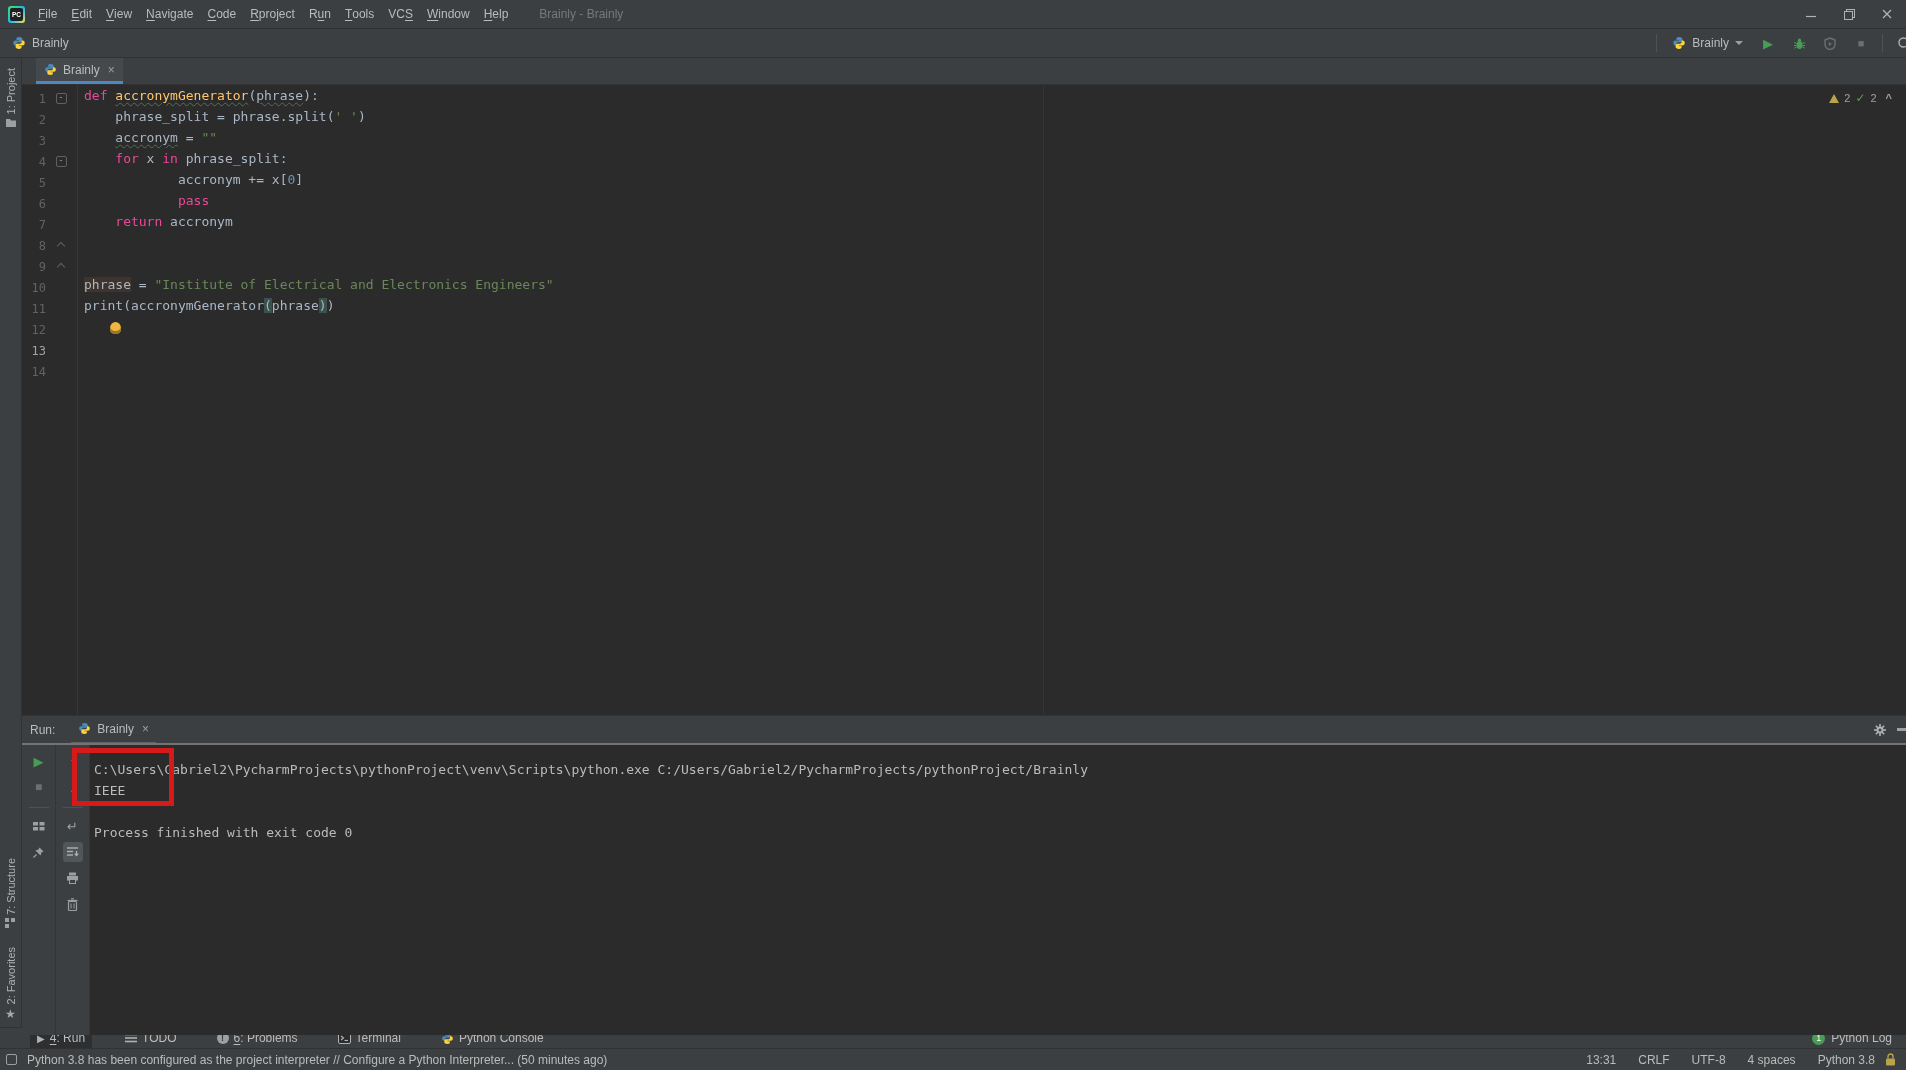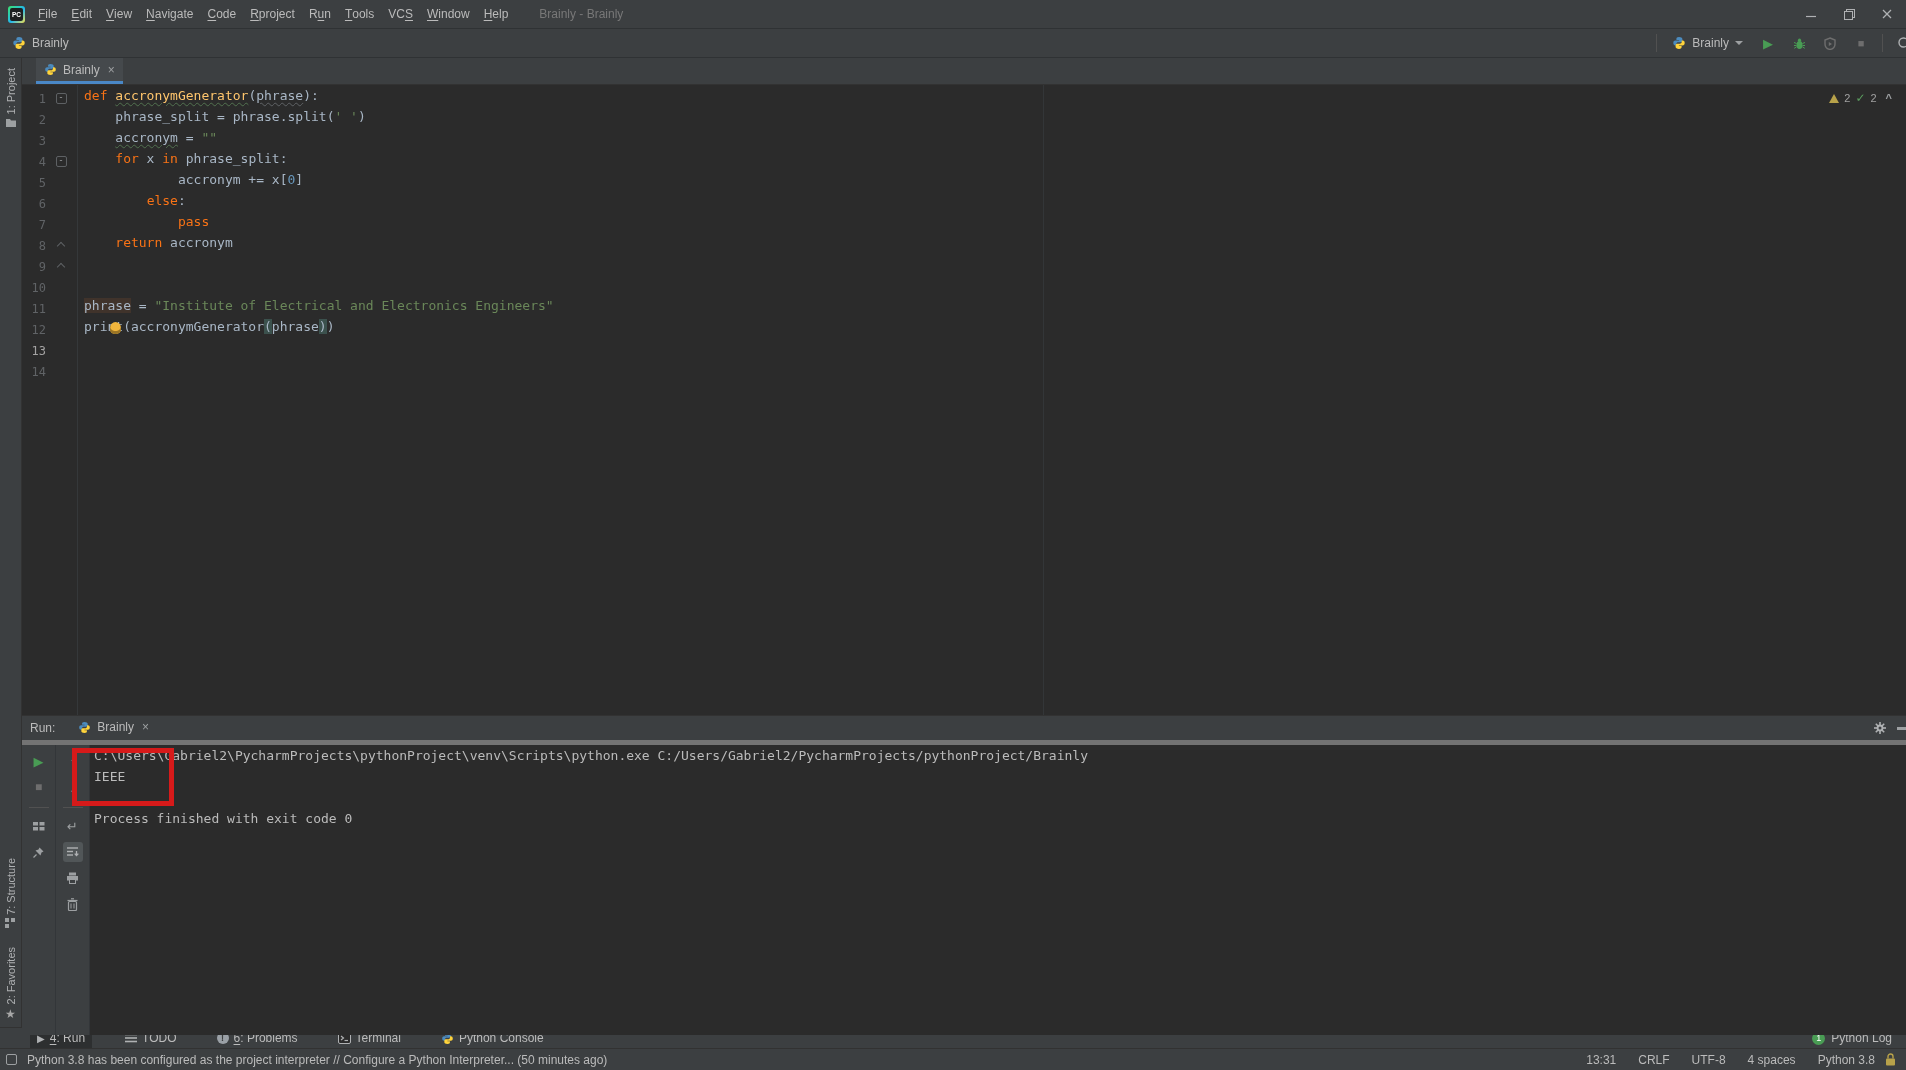--- a/index.html
+++ b/index.html
@@ -56,49 +56,49 @@
   #gutter { flex:0 0 56px; border-right:1px solid #35383a; padding-top:3px; }
   .gr { height:21px; display:flex; align-items:center; }
   .gn { display:inline-block; width:24px; text-align:right; color:#606366; font:12px "DejaVu Sans Mono",monospace; }
   .gn.cur { color:#a4a3a3; }
   .gf { width:30px; display:flex; align-items:center; justify-content:center; }
   .gf.start::before { content:"-"; width:9px; height:9px; border:1px solid #5e6164; border-radius:2px; color:#9da0a2;
     font:9px/7px "DejaVu Sans Mono",monospace; text-align:center; background:#2b2b2b; }
   .gf.end::before { content:""; width:5px; height:5px; border-left:1px solid #5e6164; border-top:1px solid #5e6164; transform:rotate(45deg); }
   #code { padding:3px 0 0 6px; }
   .cl { height:21px; line-height:21px; white-space:pre; font:13px "DejaVu Sans Mono",monospace; color:#a9b7c6; }
-  .tok.k { color:#f97316; }
+  .tok.k { color:#ec4899; }
   .tok.fn { color:#ffc66d; }
   .tok.s { color:#6a8759; }
   .tok.n { color:#6897bb; }
   .tok.c { color:#bbbbbb; }
   .tok.tu { text-decoration:underline; text-decoration-style:wavy; text-decoration-color:#51714f; text-decoration-thickness:1px; text-underline-offset:2px; }
   .tok.wu { text-decoration:underline; text-decoration-style:wavy; text-decoration-color:#5f6265; text-decoration-thickness:1px; text-underline-offset:2px; }
   .tok.pm { background:#3b514d; }
   .tok.hl { background:#40332b; }
   .margin-guide { position:absolute; left:1021px; top:0; bottom:0; width:1px; background:#333638; }
   .bulb { position:absolute; left:88px; top:237px; width:11px; height:12px; background:#f2b63c;
     border-radius:50% 50% 42% 42%; box-shadow:inset 0 -3px 0 #9a7526; }
   #insp-widget { position:absolute; top:6px; right:14px; display:flex; align-items:center; gap:5px; color:#a1a1a1; font-size:11px; }
   .warn-tri { width:0; height:0; border-left:5px solid transparent; border-right:5px solid transparent; border-bottom:9px solid #b8a24a; }
   .check { color:#5b9e5f; font-size:12px; font-weight:bold; }
   .chev { color:#9da0a2; font-weight:bold; font-size:11px; margin-left:4px; }
 
   
   #run-panel { flex:0 0 320px; display:flex; flex-direction:column; position:relative; background:#2b2b2b; }
-  #run-header { height:30px; background:#3c3f41; border-top:1px solid #323232; border-bottom:5px solid #737373; display:flex; align-items:center; padding-left:8px; overflow:hidden; }
+  #run-header { height:30px; background:#3c3f41; border-top:1px solid #323232; border-bottom:2px solid #737373; display:flex; align-items:center; padding-left:8px; overflow:hidden; }
   .run-tab { height:29px; display:flex; align-items:center; gap:6px; padding:0 7px; margin-left:16px; border-bottom:2px solid #616161; }
   .run-header-right { margin-left:auto; display:flex; align-items:center; gap:10px; padding-right:2px; }
   .hide-bar { width:12px; height:3px; background:#9da0a2; margin-right:-5px; }
   #run-body { flex:1 1 auto; display:flex; min-height:0; }
   .rtcol { flex:0 0 34px; background:#3c3f41; border-right:1px solid #333639; display:flex; flex-direction:column; align-items:center; padding-top:6px; }
   .rtcol .icon-btn { margin-bottom:6px; }
   .hsep { width:20px; height:1px; background:#515151; margin:4px 0 8px 0; }
   .sel { background:#515658; border-radius:3px; }
-  #console { flex:1 1 auto; padding:3px 0 0 4px; background:#2b2b2b; }
+  #console { flex:1 1 auto; padding:17px 0 0 4px; background:#2b2b2b; }
   .red-box { position:absolute; left:50px; top:33px; width:102px; height:58px; border:5px solid #d61a1a; pointer-events:none; }
   .arrow-glyph { color:#9da0a2; font-size:13px; }
 
   
   #toolbar-bottom { height:21px; border-top:1px solid #323232; padding-left:30px; gap:26px; }
   .tw-item { display:flex; align-items:center; gap:5px; height:100%; padding:0 7px; color:#bbbbbb; }
   .tw-item.active { background:rgba(0,0,0,0.25); }
   .tw-item u { text-underline-offset:2px; }
   .evt { margin-left:auto; display:flex; align-items:center; gap:6px; padding-right:14px; }
   .evt-badge { width:13px; height:13px; border-radius:50%; background:#499c54; color:#fff; font-size:9px; display:flex; align-items:center; justify-content:center; }
@@ -354,21 +354,20 @@
             <span class="gn">14</span>
             <span class="gf"></span>
           </div>
         </div>
       <div id="code">
           <div class="cl"><span class="tok k">def </span><span class="tok fn tu">accronymGenerator</span><span class="tok p">(</span><span class="tok p wu">phrase</span><span class="tok p">):</span></div>
           <div class="cl"><span class="tok p">    phrase_split = phrase.split(</span><span class="tok s">' '</span><span class="tok p">)</span></div>
           <div class="cl"><span class="tok p">    </span><span class="tok p tu">accronym</span><span class="tok p"> = </span><span class="tok s">""</span></div>
           <div class="cl"><span class="tok p">    </span><span class="tok k">for</span><span class="tok p"> x </span><span class="tok k">in</span><span class="tok p"> phrase_split:</span></div>
           <div class="cl"><span class="tok p">            accronym += x[</span><span class="tok n">0</span><span class="tok p">]</span></div>
-          <div class="cl"><span class="tok p">        </span><span class="tok k">else</span><span class="tok p">:</span></div>
           <div class="cl"><span class="tok p">            </span><span class="tok k">pass</span></div>
           <div class="cl"><span class="tok p">    </span><span class="tok k">return</span><span class="tok p"> accronym</span></div>
           <div class="cl">&nbsp;</div>
           <div class="cl">&nbsp;</div>
           <div class="cl"><span class="tok p hl">phrase</span><span class="tok p"> = </span><span class="tok s">"Institute of Electrical and Electronics Engineers"</span></div>
           <div class="cl"><span class="tok p">print(accronymGenerator</span><span class="tok p pm">(</span><span class="tok p">phrase</span><span class="tok p pm">)</span><span class="tok p">)</span></div>
           <div class="cl">&nbsp;</div>
         </div>
       <div class="margin-guide"></div>
       <span class="bulb"></span>

